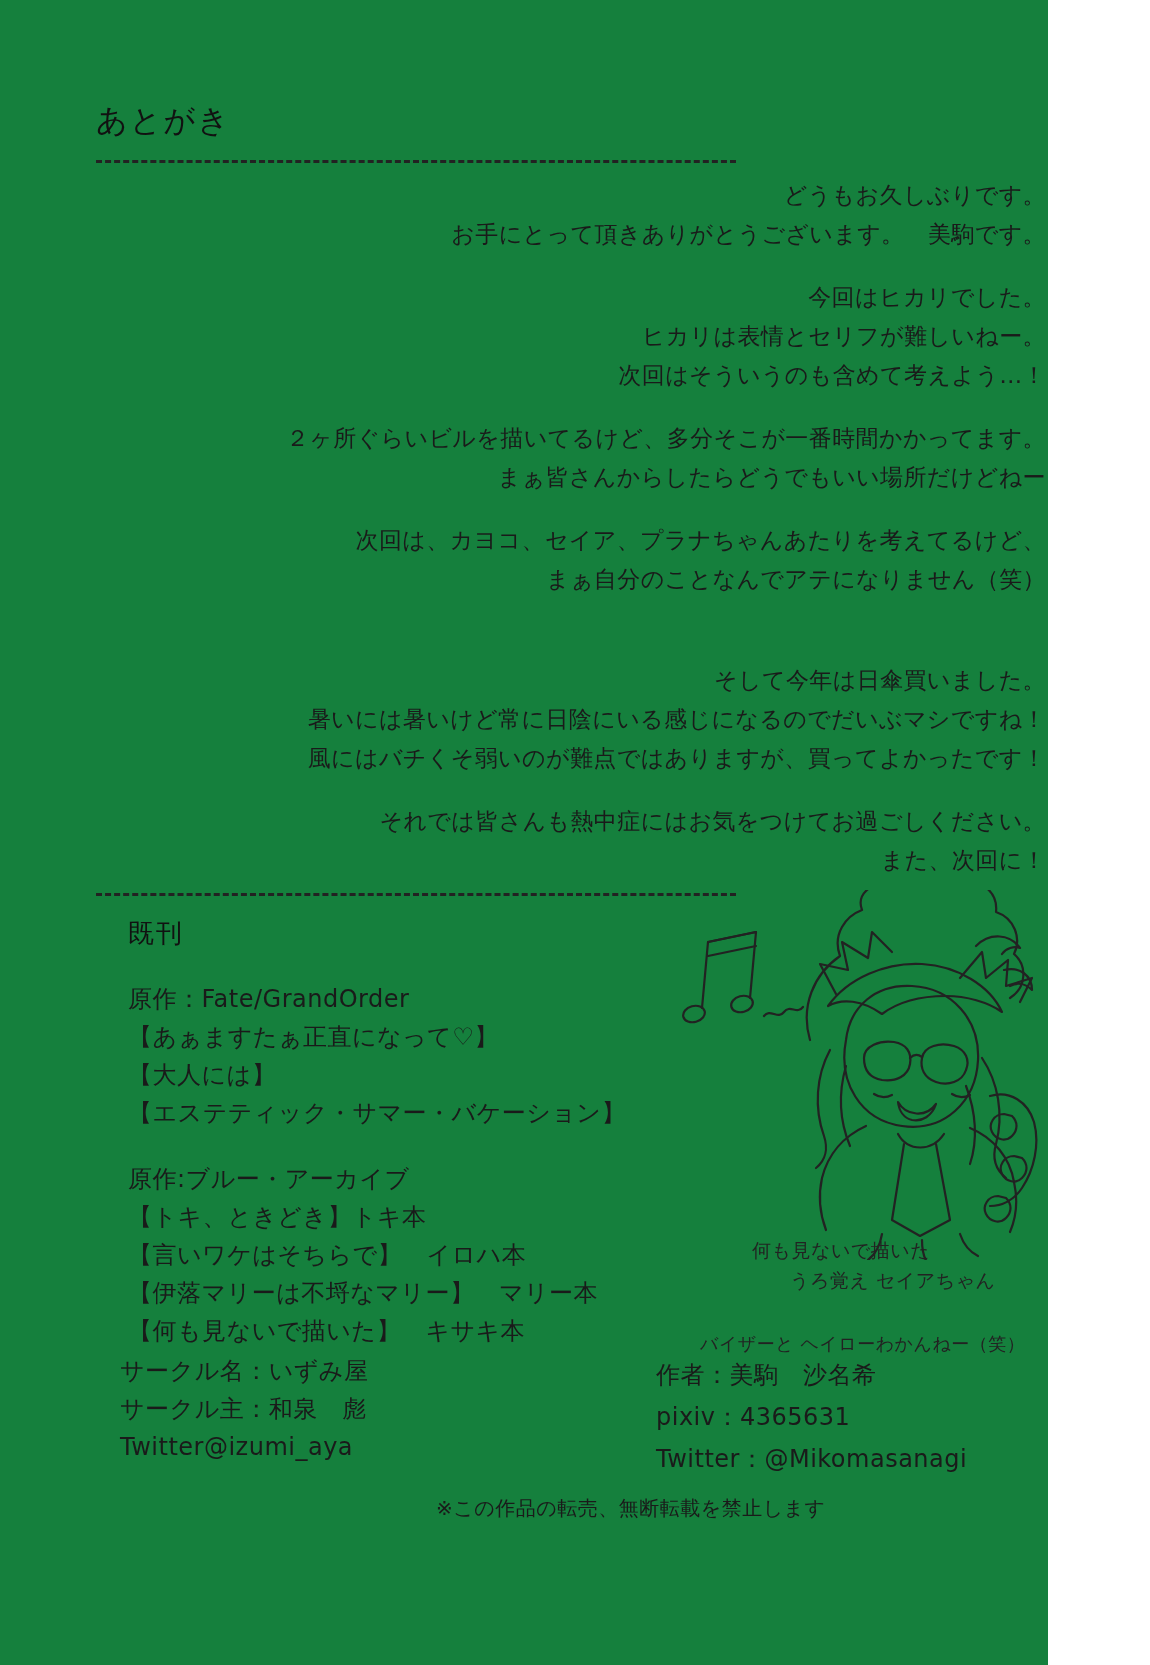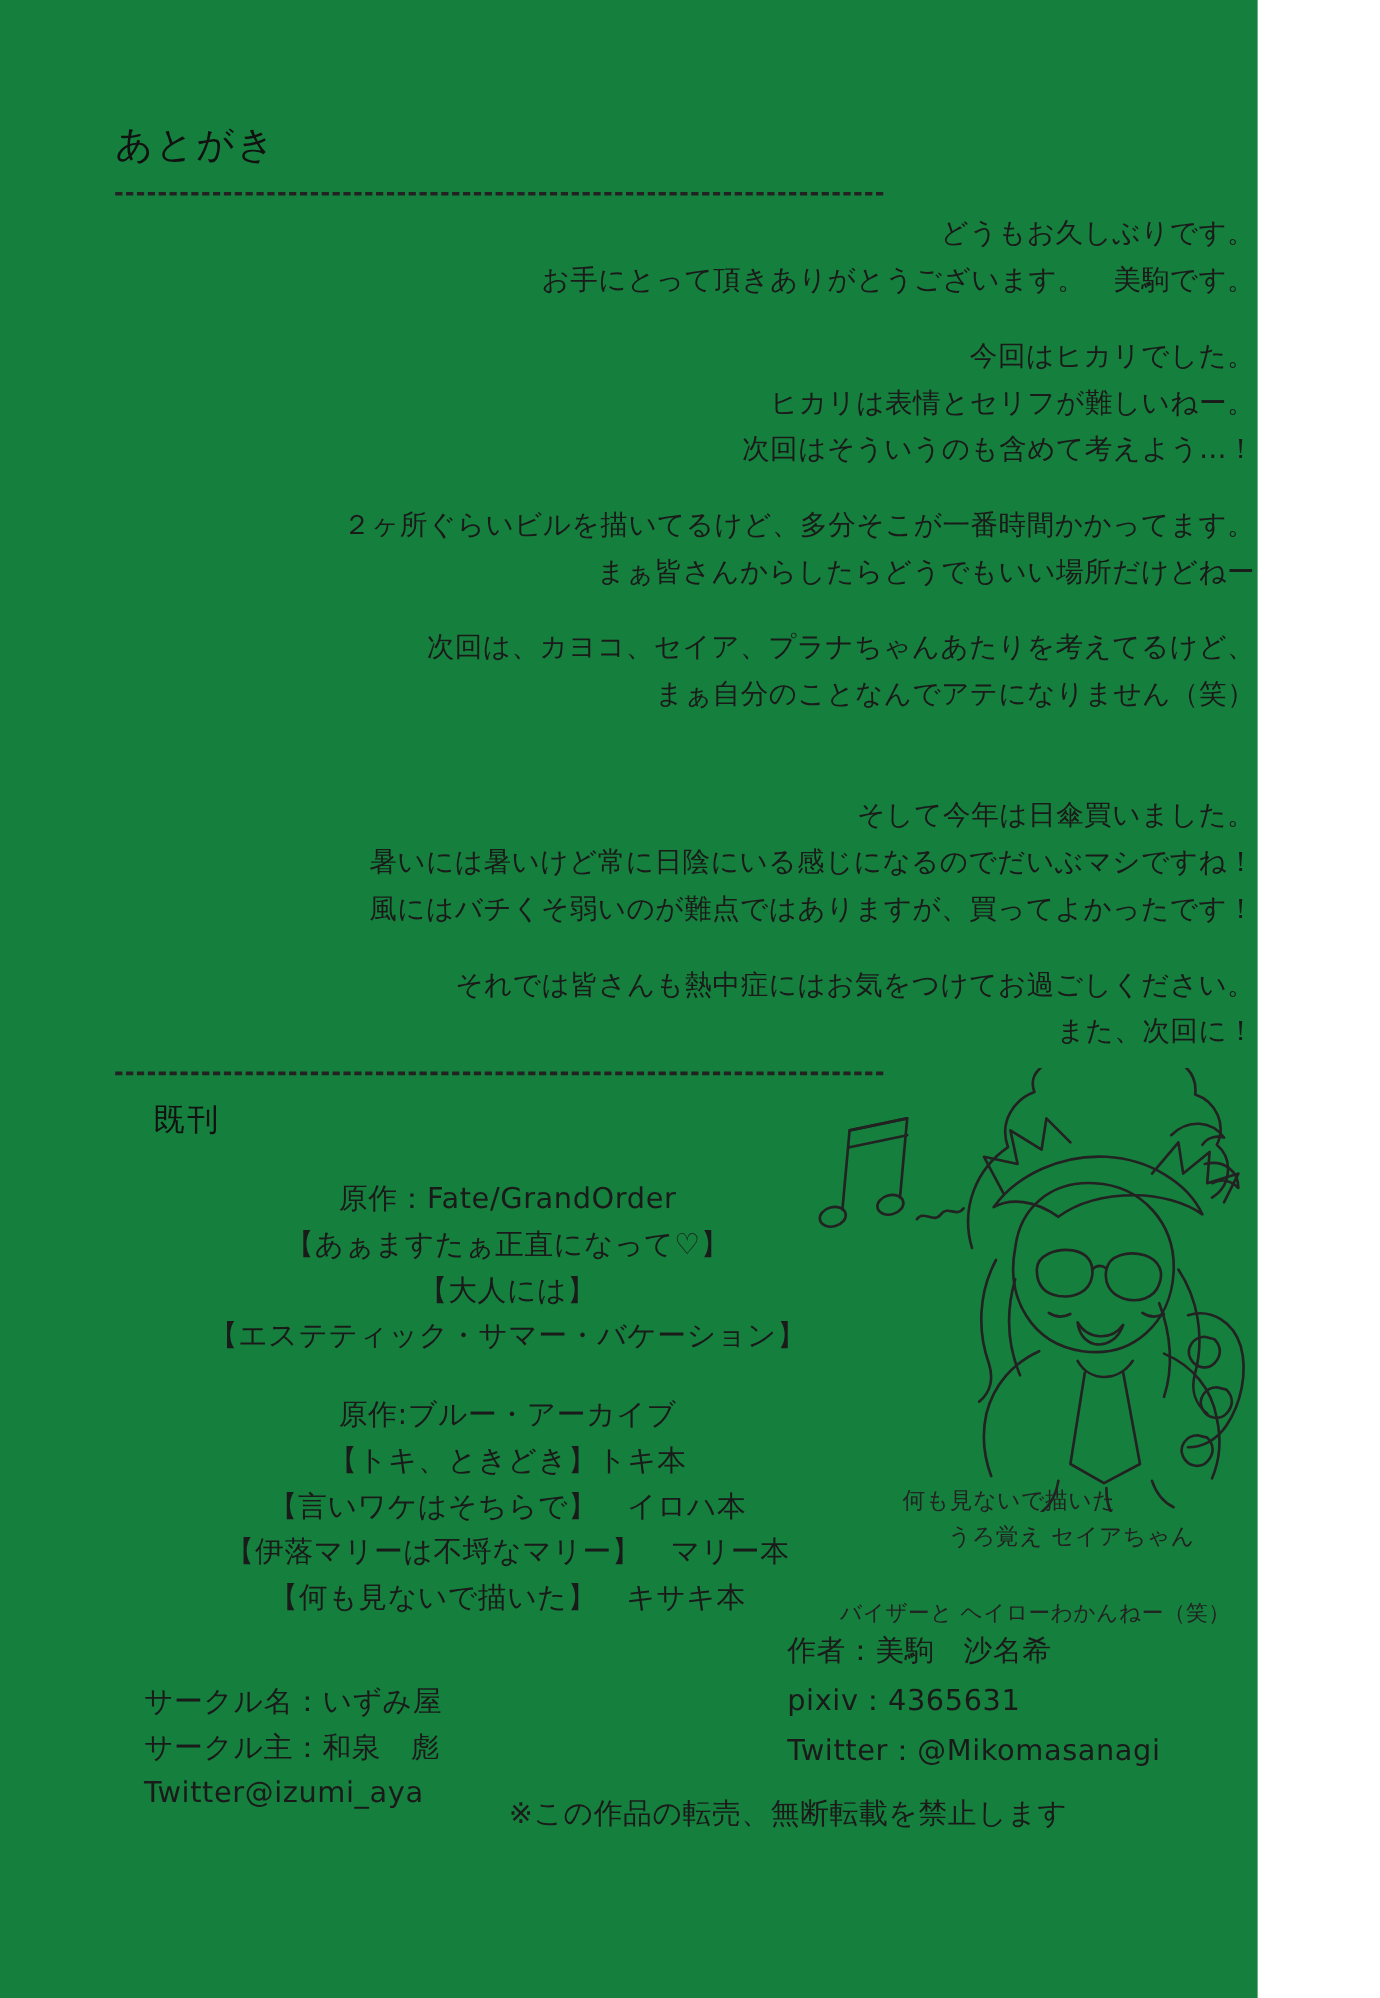--- a/index.html
+++ b/index.html
@@ -67,48 +67,48 @@
   }
   .works-col {
     position: absolute;
     left: 128px;
     top: 980px;
     width: 590px;
     font-size: 24px;
     line-height: 38px;
     letter-spacing: 0.5px;
   }
-  .works-col p { margin: 0; white-space: pre-line; text-align: center; }
+  .works-col p { margin: 0; white-space: pre-line; }
   .works-col .spacer { height: 28px; }
 
   .circle-info {
     position: absolute;
     left: 120px;
-    top: 1399px;
+    top: 1352px;
     font-size: 24px;
     line-height: 38px;
     letter-spacing: 0.5px;
   }
   .circle-info p { margin: 0; }
 
   .author-info {
     position: absolute;
     left: 652px;
     top: 1352px;
     font-size: 24px;
     line-height: 38px;
     letter-spacing: 0.5px;
   }
   .author-info p { margin: 4px; }
 
   .notice {
     position: absolute;
-    left: 424px;
+    left: 436px;
     top: 1495px;
-    font-size: 24px;
+    font-size: 20px;
     letter-spacing: 0.5px;
   }
 
   .sketch-wrap {
     position: absolute;
     left: 660px;
     top: 890px;
     width: 420px;
     height: 370px;
   }

